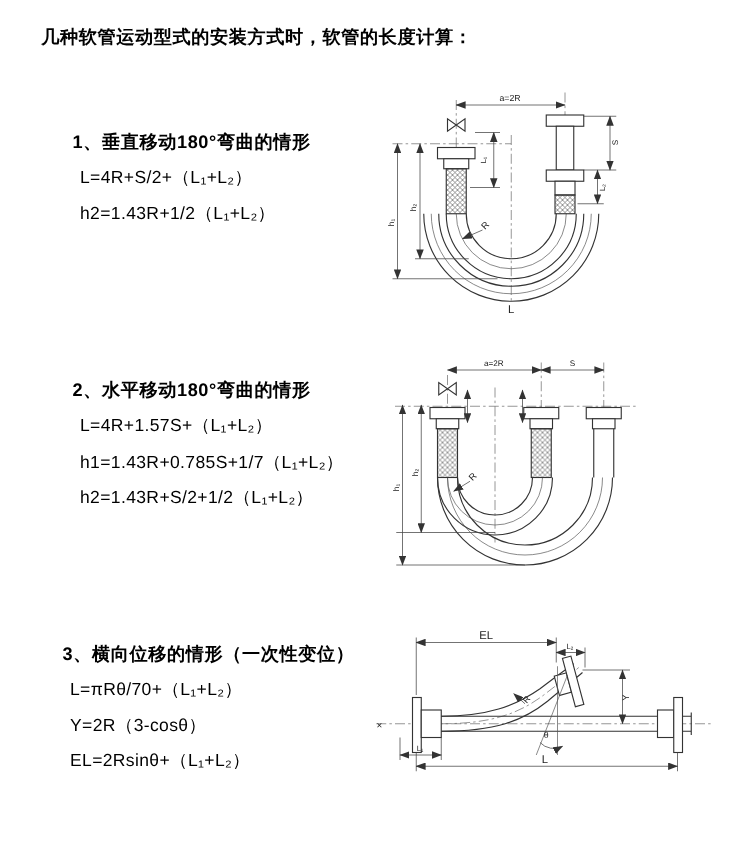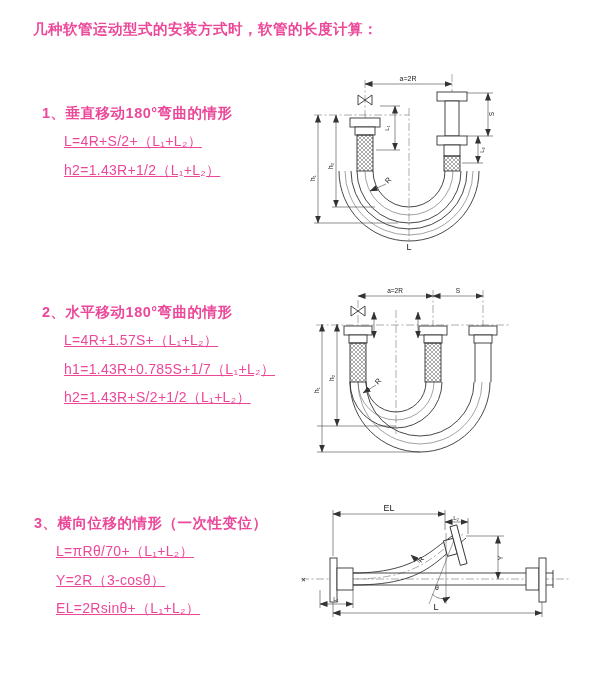--- a/index.html
+++ b/index.html
@@ -1,21 +1,21 @@
 <!DOCTYPE html>
 <html><head>
 <meta charset="utf-8">
 <style>
   html,body{margin:0;padding:0;background:#fff;}
   .page{position:relative;width:600px;height:675px;background:#ffffff;
-        font-family:"Liberation Sans",sans-serif;color:#ec4899;overflow:hidden;}
+        font-family:"Liberation Sans",sans-serif;color:#000000;overflow:hidden;}
   .title{position:absolute;left:33px;top:20px;font-size:14.5px;font-weight:bold;letter-spacing:.5px;}
   .section{position:absolute;}
-  .sec-heading{font-size:14.5px;font-weight:bold;letter-spacing:.5px;margin:0 0 4px 0;}
-  .formula{font-size:14px;line-height:28.5px;letter-spacing:.3px;padding-left:22px;white-space:nowrap;text-decoration:underline;}
+  .sec-heading{font-size:14.5px;font-weight:bold;letter-spacing:.5px;margin:0 0 4px 16px;}
+  .formula{font-size:14px;line-height:28.5px;letter-spacing:.3px;padding-left:22px;white-space:nowrap;}
   svg{position:absolute;overflow:visible;}
   svg text{font-family:"Liberation Sans",sans-serif;fill:#222;}
   .obj{stroke:#333;stroke-width:.9;fill:none;}
   .objf{stroke:#333;stroke-width:.9;fill:#fff;}
   .thin{stroke:#555;stroke-width:.55;fill:none;}
   .dim{stroke:#444;stroke-width:.6;fill:none;}
   .cl{stroke:#666;stroke-width:.55;fill:none;stroke-dasharray:8 2.5 2 2.5;}
 </style>
 </head>
 <body>

